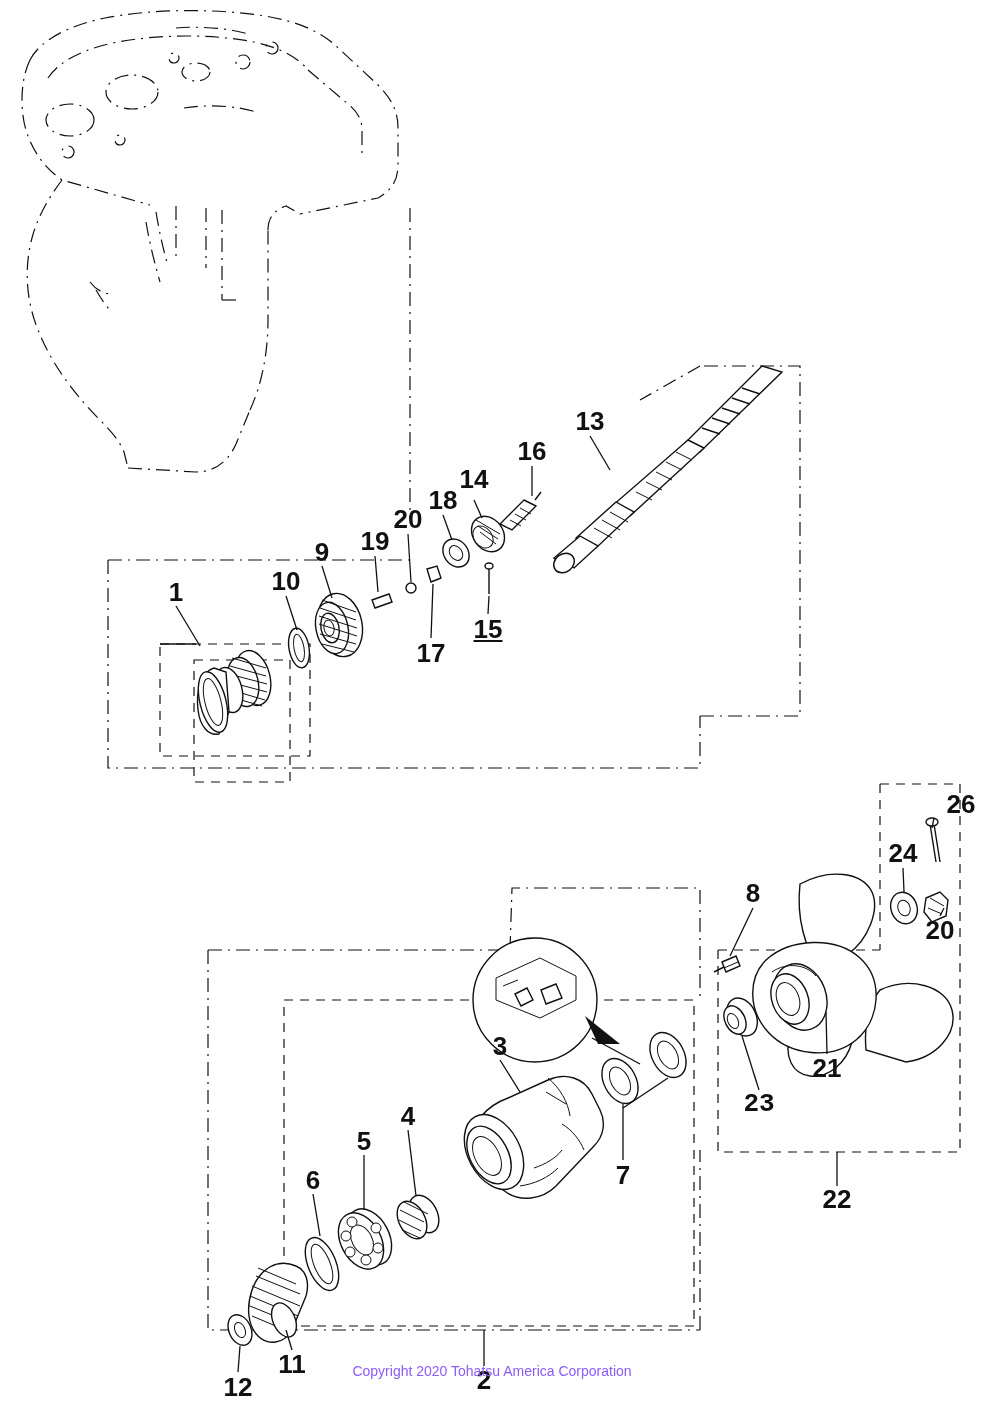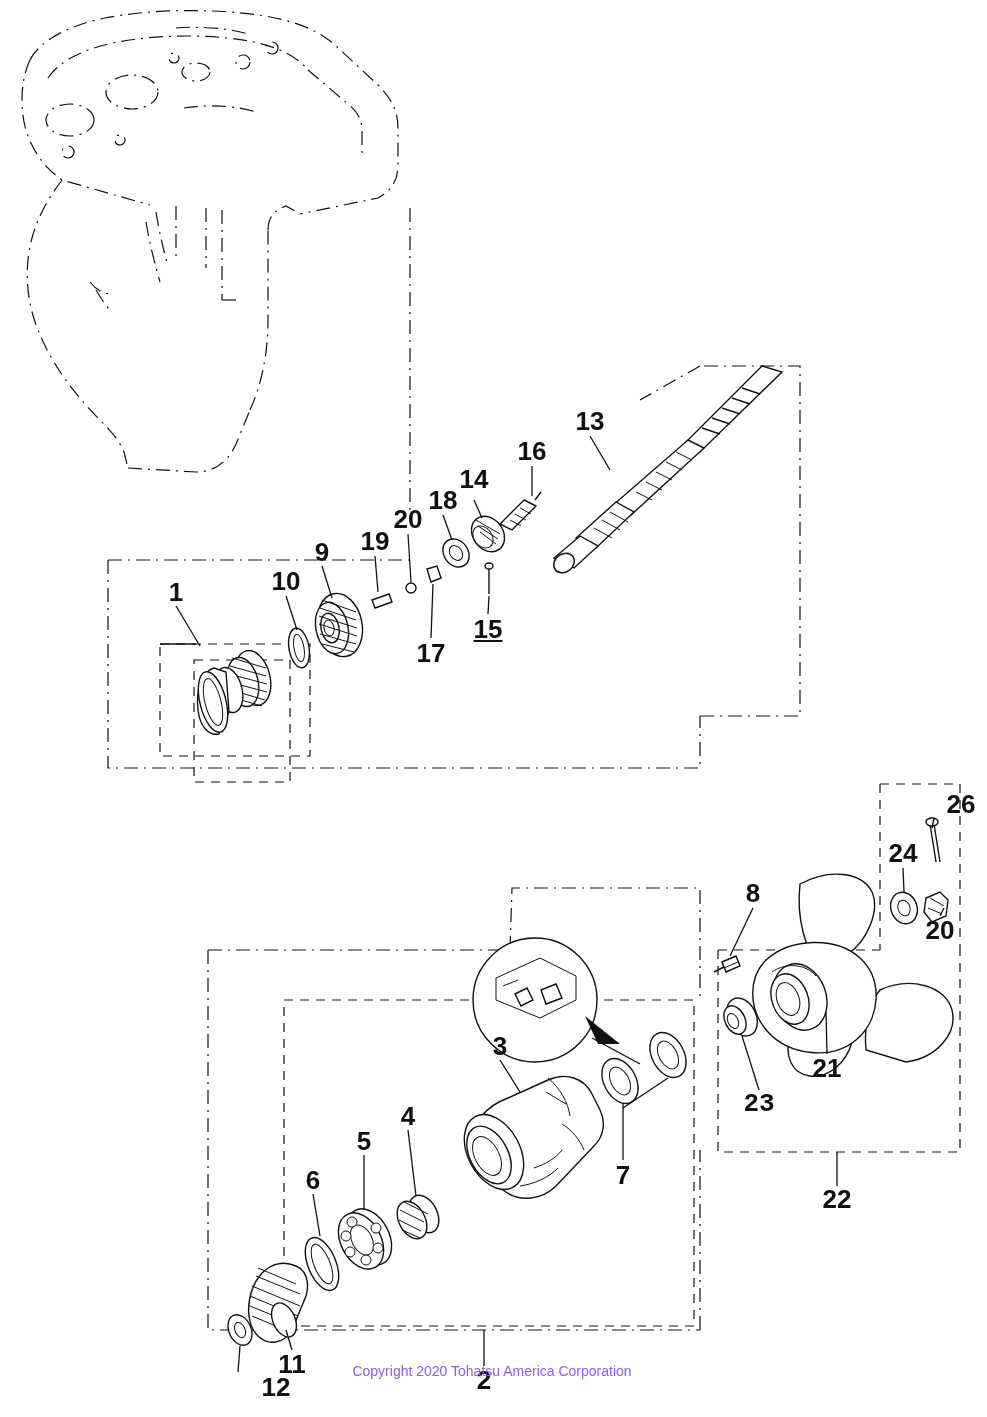--- a/index.html
+++ b/index.html
@@ -302,21 +302,21 @@
     <div class="callout" style="left: 484px; top: 1380px;">2</div>
     <div class="callout" style="left: 500px; top: 1046px;">3</div>
     <div class="callout" style="left: 408px; top: 1116px;">4</div>
     <div class="callout" style="left: 364px; top: 1141px;">5</div>
     <div class="callout" style="left: 313px; top: 1180px;">6</div>
     <div class="callout" style="left: 623px; top: 1175px;">7</div>
     <div class="callout" style="left: 753px; top: 893px;">8</div>
     <div class="callout" style="left: 322px; top: 552px;">9</div>
     <div class="callout" style="left: 286px; top: 581px; text-align: right;">10</div>
     <div class="callout" style="left: 292px; top: 1364px;">11</div>
-    <div class="callout" style="left: 238px; top: 1387px; margin-left: 38px;">12</div>
+    <div class="callout" style="left: 238px; top: 1387px;">12</div>
     <div class="callout" style="left: 590px; top: 421px;">13</div>
     <div class="callout" style="left: 474px; top: 479px;">14</div>
     <div class="callout" style="left: 488px; top: 629px; text-decoration: underline;">15</div>
     <div class="callout" style="left: 532px; top: 451px;">16</div>
     <div class="callout" style="left: 431px; top: 653px;">17</div>
     <div class="callout" style="left: 443px; top: 500px;">18</div>
     <div class="callout" style="left: 375px; top: 541px; text-align: center;">19</div>
     <div class="callout" style="left: 408px; top: 519px;">20</div>
     <div class="callout" style="left: 827px; top: 1068px;">21</div>
     <div class="callout" style="left: 837px; top: 1199px;">22</div>

